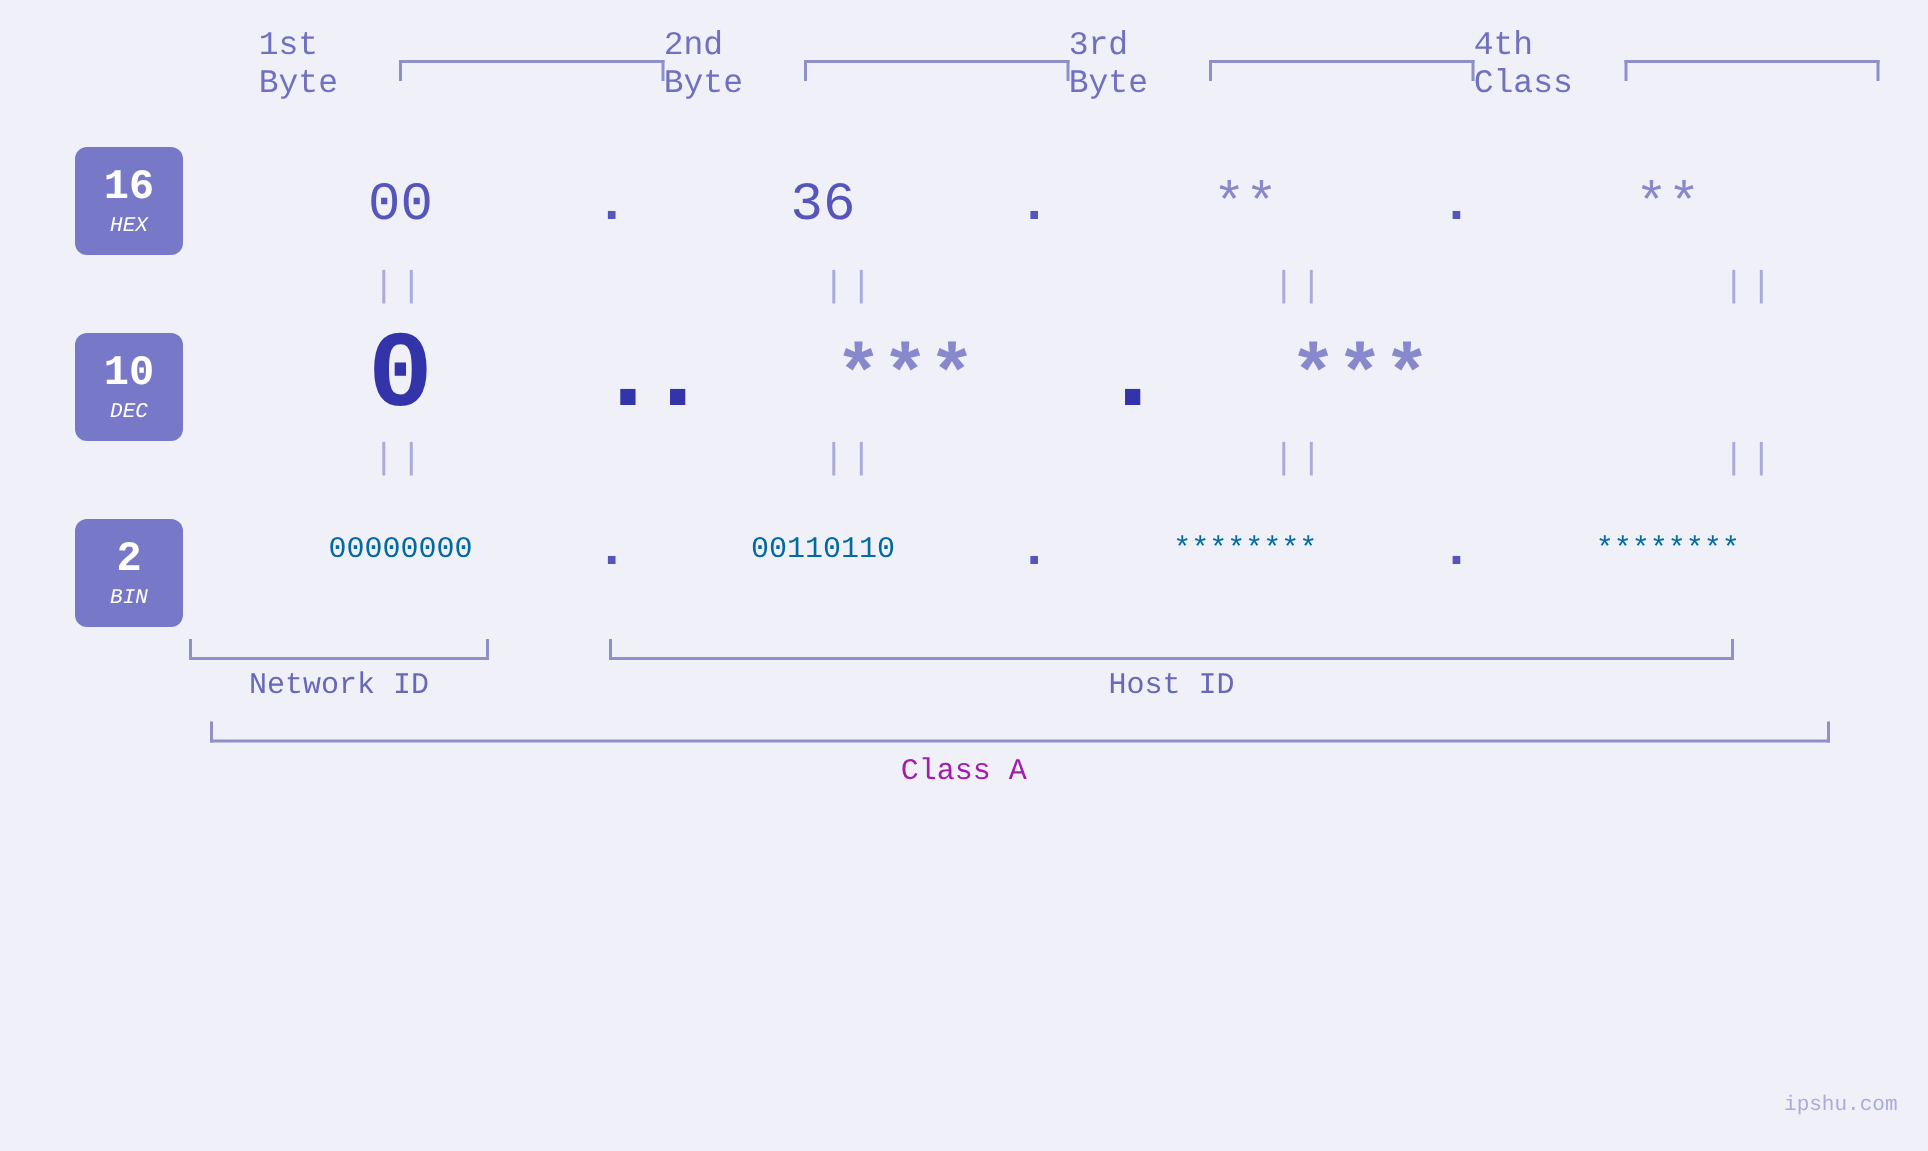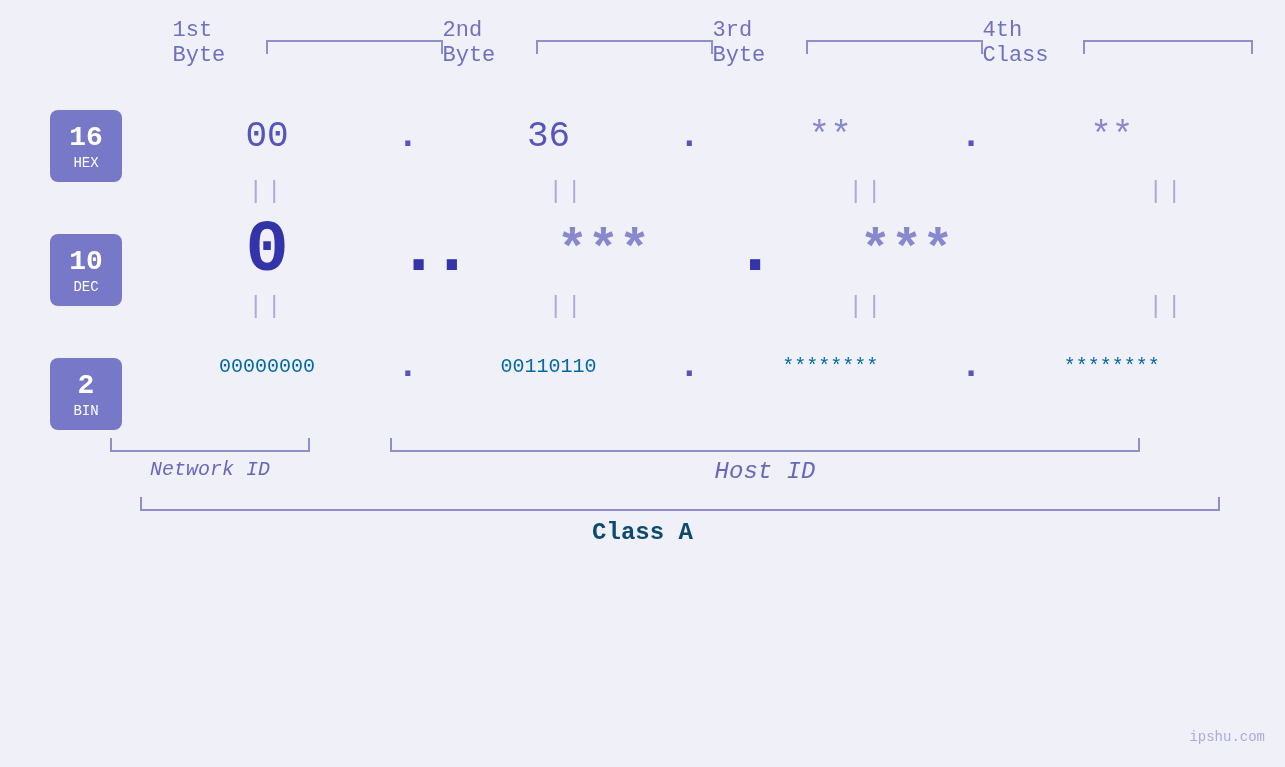--- a/index.html
+++ b/index.html
@@ -60,21 +60,21 @@
       width: 100%;
       padding-left: 50px;
     }
 
     
     .badge-col {
       display: flex;
       flex-direction: column;
       align-items: center;
       margin-right: 10px;
-      margin-top: 24px;
+      margin-top: 12px;
       gap: 52px;
     }
 
     .badge {
       background-color: #7878c8;
       color: white;
       border-radius: 8px;
       width: 72px;
       height: 72px;
       display: flex;
@@ -85,20 +85,21 @@
 
     .badge-num {
       font-size: 28px;
       font-weight: bold;
       line-height: 1.2;
     }
 
     .badge-base {
       font-size: 14px;
       font-weight: normal;
+      font-style: italic;
     }
 
     
     .data-grid {
       flex: 1;
       display: flex;
       flex-direction: column;
     }
 
     
@@ -174,24 +175,24 @@
       justify-content: center;
     }
 
     .pipe-sep {
       font-size: 24px;
       color: #aaaadd;
       letter-spacing: 4px;
     }
 
     .class-label {
-      color: #0c4a6e;
-      font-size: 24px;
-      font-family: 'Courier New', Courier, monospace;
-      font-weight: bold;
+      color: #a21caf;
+      font-size: 20px;
+      font-family: 'Courier New', Courier, monospace;
+      font-weight: normal;
     }
 
     
     .watermark {
       position: absolute;
       bottom: 22px;
       right: 20px;
       color: #aaaadd;
       font-size: 14px;
       font-family: 'Courier New', Courier, monospace;
@@ -323,30 +324,30 @@
         </div>
         <span class="dot">.</span>
         <div class="cell">
           <span class="value bin-val masked">********</span>
         </div>
       </div>
 
     </div>
   </div>
 
-  <div style="display:flex; padding-left: 60px; margin-top: 8px; width: 100%; font-style: italic;">
+  <div style="display:flex; padding-left: 76px; margin-top: 8px; width: 100%;">
 
     <div style="width:300px; display:flex; flex-direction:column; align-items:center;">
       <div style="width:200px; height:14px; border-bottom:2px solid #9090c8; border-left:2px solid #9090c8; border-right:2px solid #9090c8;"></div>
       <span style="color:#6868b8; font-size:20px; font-family:'Courier New',monospace; margin-top:6px;">Network ID</span>
     </div>
 
     <div style="width:810px; display:flex; flex-direction:column; align-items:center;">
       <div style="width:750px; height:14px; border-bottom:2px solid #9090c8; border-left:2px solid #9090c8; border-right:2px solid #9090c8;"></div>
-      <span style="color:#6868b8; font-size:24px; font-family:'Courier New',monospace; margin-top:6px;">Host ID</span>
+      <span style="color:#6868b8; font-size:20px; font-family:'Courier New',monospace; margin-top:6px;">Host ID</span>
     </div>
   </div>
 
   <div style="padding-left:140px; margin-top:12px; width:100%;">
     <div style="width:1080px; height:14px; border-bottom:2px solid #9090c8; border-left:2px solid #9090c8; border-right:2px solid #9090c8;"></div>
   </div>
   <div style="width:1080px; text-align:center; margin-top:8px;">
     <span class="class-label">Class A</span>
   </div>
 

